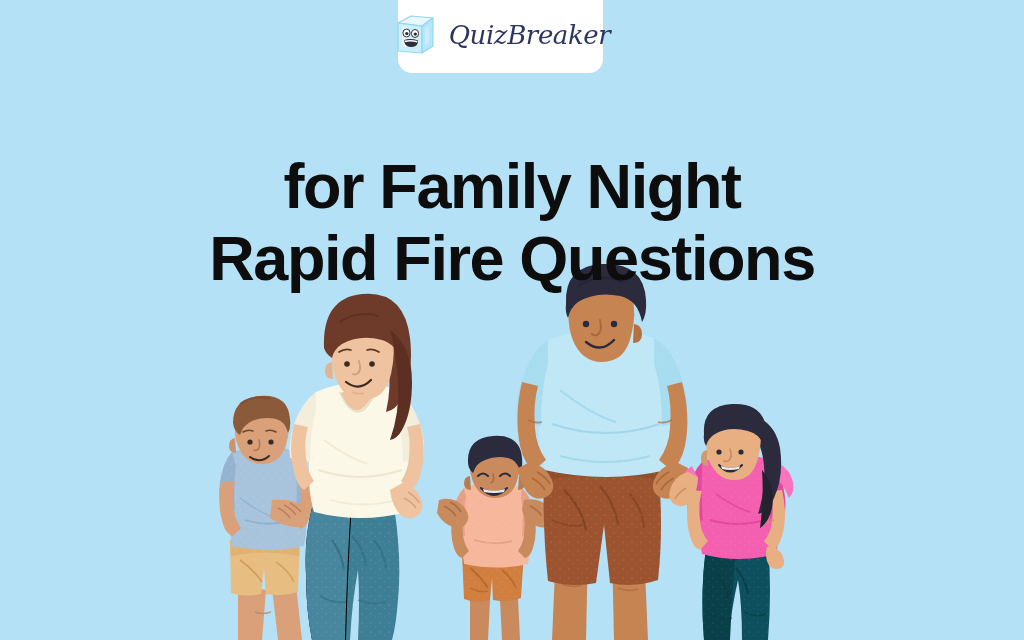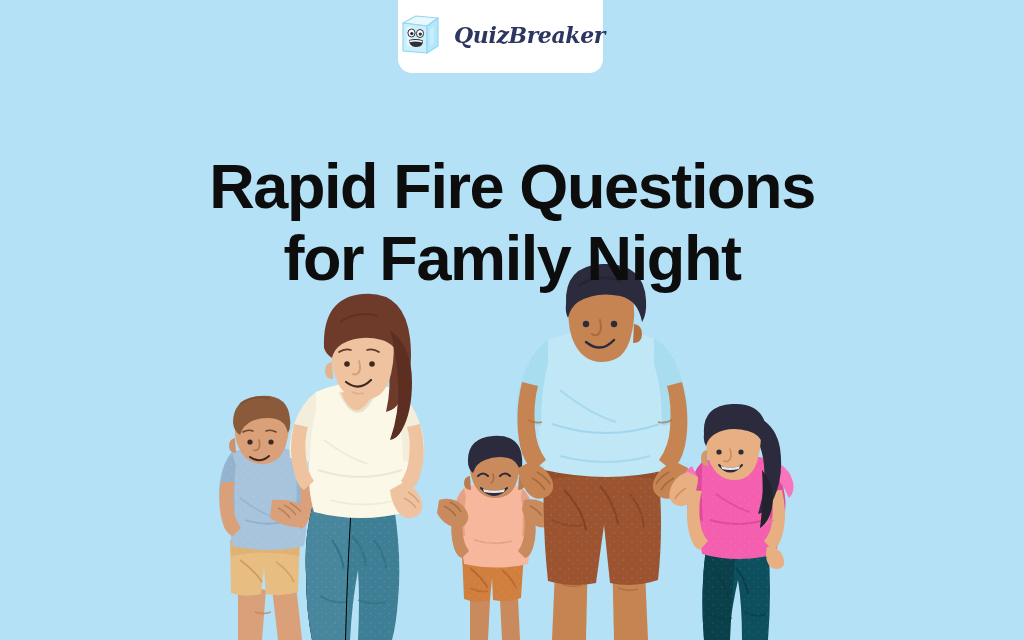--- a/index.html
+++ b/index.html
@@ -31,22 +31,22 @@
     align-items: center;
     justify-content: center;
     gap: 12px;
     box-sizing: border-box;
     padding: 0 14px 4px 14px;
   }
   .logo-cube { width: 46px; height: 44px; flex: 0 0 auto; }
   .logo-word {
     font-family: "DejaVu Serif", serif;
     font-style: italic;
-    font-weight: bold;
-    font-size: 22px;
+    font-weight: normal;
+    font-size: 26px;
     letter-spacing: -0.4px;
     color: #2d3561;
     white-space: nowrap;
   }
 
   
   .title {
     position: absolute;
     left: 0;
     top: 108px;
@@ -358,17 +358,17 @@
       <circle cx="15.8" cy="20.6" r="1.7" fill="#2f2f3a"></circle>
       <circle cx="24.3" cy="21.1" r="1.7" fill="#2f2f3a"></circle>
 
       <path d="M13 27 q7 -2 14 0.5 q0.5 6 -6.5 6.5 q-7 0.5 -7.5 -7 Z" fill="#2f2f3a"></path>
       <path d="M13.6 27.6 q6.4 -1.6 12.8 0.4 l-0.2 1.6 q-6.2 -1.8 -12.4 -0.4 Z" fill="#ffffff"></path>
     </svg>
     <span class="logo-word" style="color: rgb(45, 53, 97);">QuizBreaker</span>
   </div>
 
   <h1 class="title" style="color: rgb(13, 13, 13);">
+    <span class="title-line">for Family Night</span>
     <span class="title-line">Rapid Fire Questions</span>
-    <span class="title-line">for Family Night</span>
   </h1>
 
 </div>
 
 </body></html>

